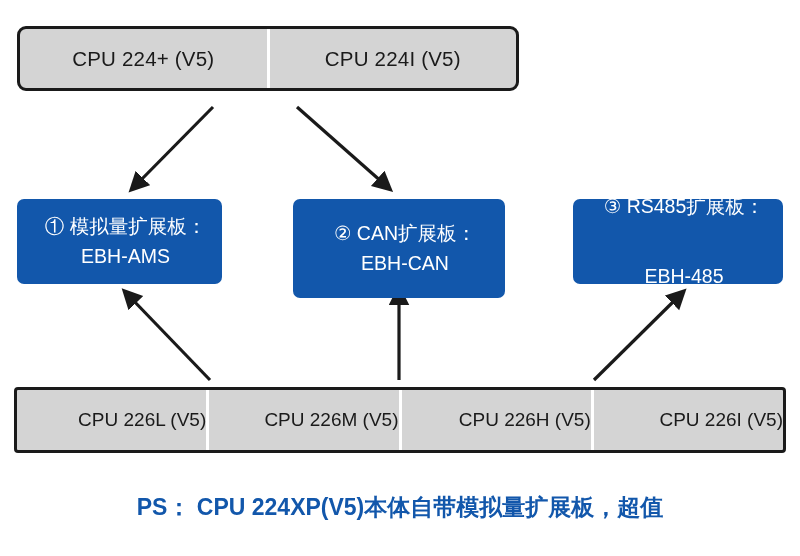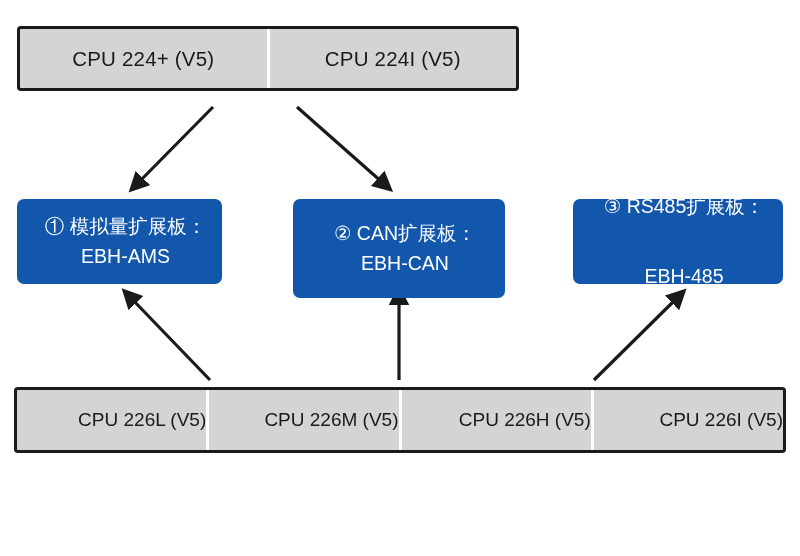--- a/index.html
+++ b/index.html
@@ -29,21 +29,21 @@
   }
 
   
   .top-bar {
     position: absolute;
     left: 17px;
     top: 26px;
     width: 502px;
     height: 65px;
     border: 3px solid #1a1a1a;
-    border-radius: 4px;
+    border-radius: 9px;
     background: #d4d4d4;
     display: flex;
     box-sizing: border-box;
   }
   .top-bar .cell {
     flex: 1 1 0;
     display: flex;
     align-items: center;
     justify-content: center;
     font-size: 20.5px;
@@ -170,14 +170,15 @@
       <span>CPU 226M (V5)</span>
     </div>
     <div class="cell">
       <span>CPU 226H (V5)</span>
     </div>
     <div class="cell">
       <span>CPU 226I (V5)</span>
     </div>
   </div>
 
+  <div class="footer">PS： CPU 224XP(V5)本体自带模拟量扩展板，超值</div>
 
 </div>
 
 </body></html>

